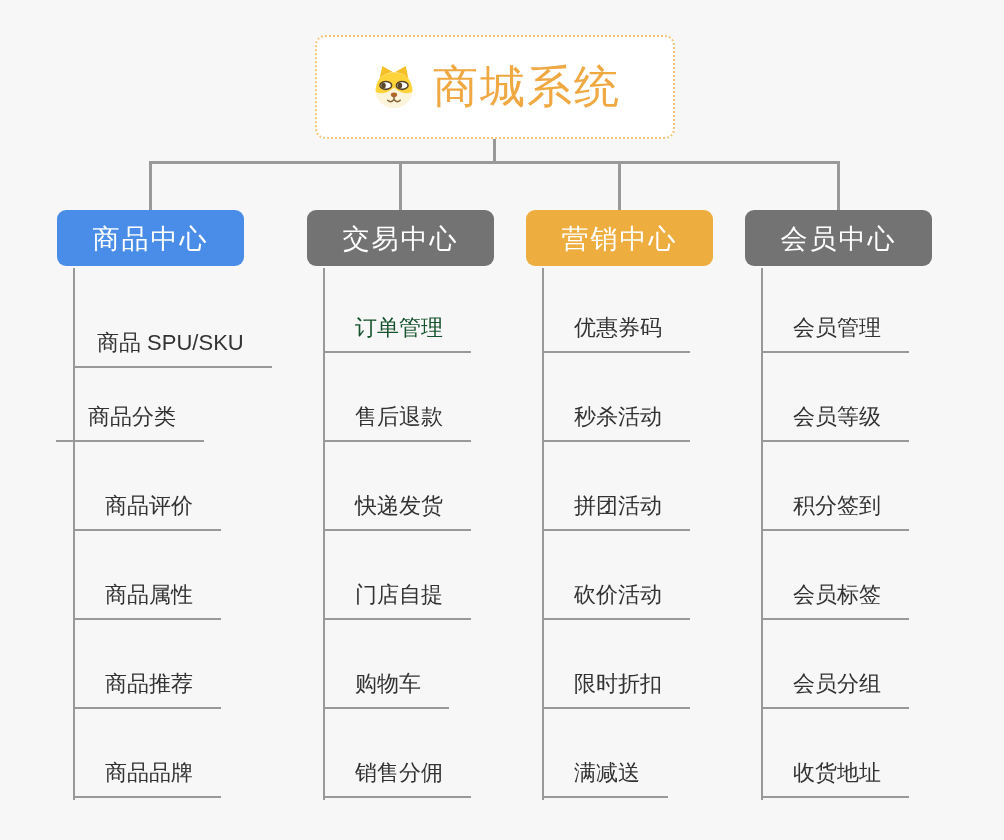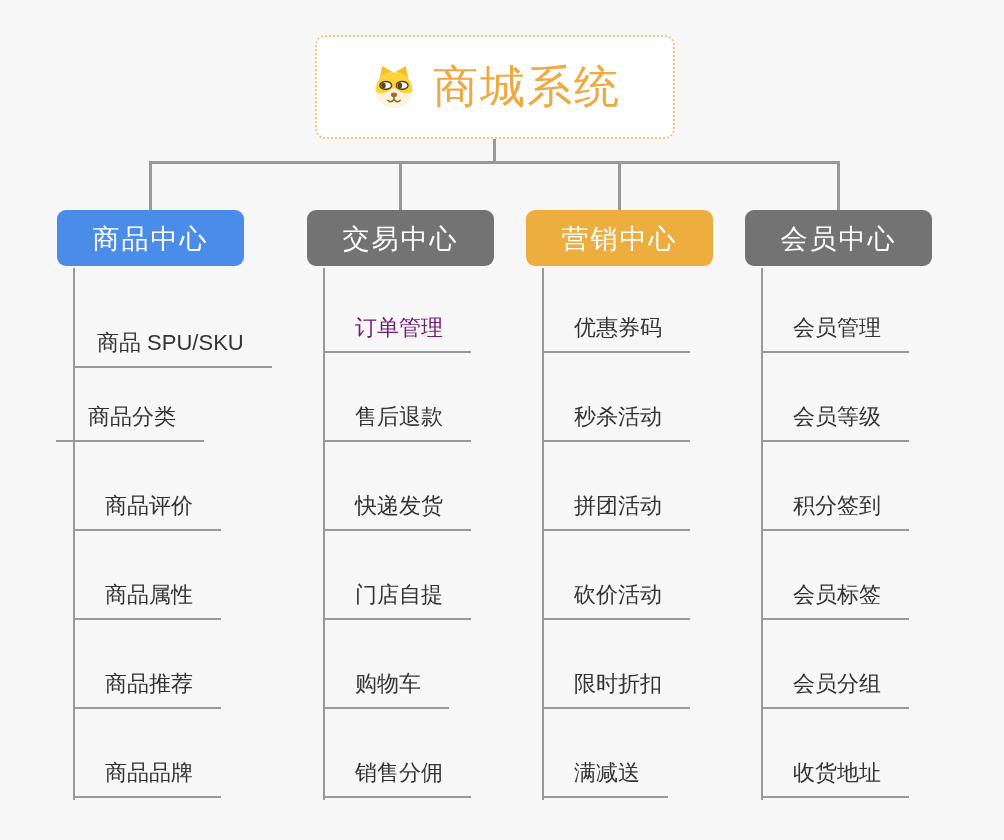--- a/index.html
+++ b/index.html
@@ -94,21 +94,21 @@
         <div class="sub-item" style="left: 73px; top: 491px; border-bottom-color: rgb(153, 153, 153); color: rgb(51, 51, 51);">商品评价</div>
         <div class="sub-item" style="left: 73px; top: 580px; border-bottom-color: rgb(153, 153, 153); color: rgb(51, 51, 51);">商品属性</div>
         <div class="sub-item" style="left: 73px; top: 669px; border-bottom-color: rgb(153, 153, 153); color: rgb(51, 51, 51);">商品推荐</div>
         <div class="sub-item" style="left: 73px; top: 758px; border-bottom-color: rgb(153, 153, 153); color: rgb(51, 51, 51);">商品品牌</div>
       </div>
 
   <div class="branch">
     <div class="line drop" style="left: 399px; background: rgb(153, 153, 153);"></div>
     <div class="branch-header" style="left: 307px; background: #737373;">交易中心</div>
     <div class="line trunk" style="left: 323px; background: rgb(153, 153, 153);"></div>
-  <div class="sub-item" style="left: 323px; top: 313px; border-bottom-color: rgb(153, 153, 153); color: #701a75;">订单管理</div>
+  <div class="sub-item" style="left: 323px; top: 313px; border-bottom-color: rgb(153, 153, 153); color: #14532d;">订单管理</div>
         <div class="sub-item" style="left: 323px; top: 402px; border-bottom-color: rgb(153, 153, 153); color: rgb(51, 51, 51);">售后退款</div>
         <div class="sub-item" style="left: 323px; top: 491px; border-bottom-color: rgb(153, 153, 153); color: rgb(51, 51, 51);">快递发货</div>
         <div class="sub-item" style="left: 323px; top: 580px; border-bottom-color: rgb(153, 153, 153); color: rgb(51, 51, 51);">门店自提</div>
         <div class="sub-item" style="left: 323px; top: 669px; border-bottom-color: rgb(153, 153, 153); color: rgb(51, 51, 51);">购物车</div>
         <div class="sub-item" style="left: 323px; top: 758px; border-bottom-color: rgb(153, 153, 153); color: rgb(51, 51, 51);">销售分佣</div>
       </div>
 
   <div class="branch">
     <div class="line drop" style="left: 618px; background: rgb(153, 153, 153);"></div>
     <div class="branch-header" style="left: 526px; background: rgb(238, 174, 63);">营销中心</div>

